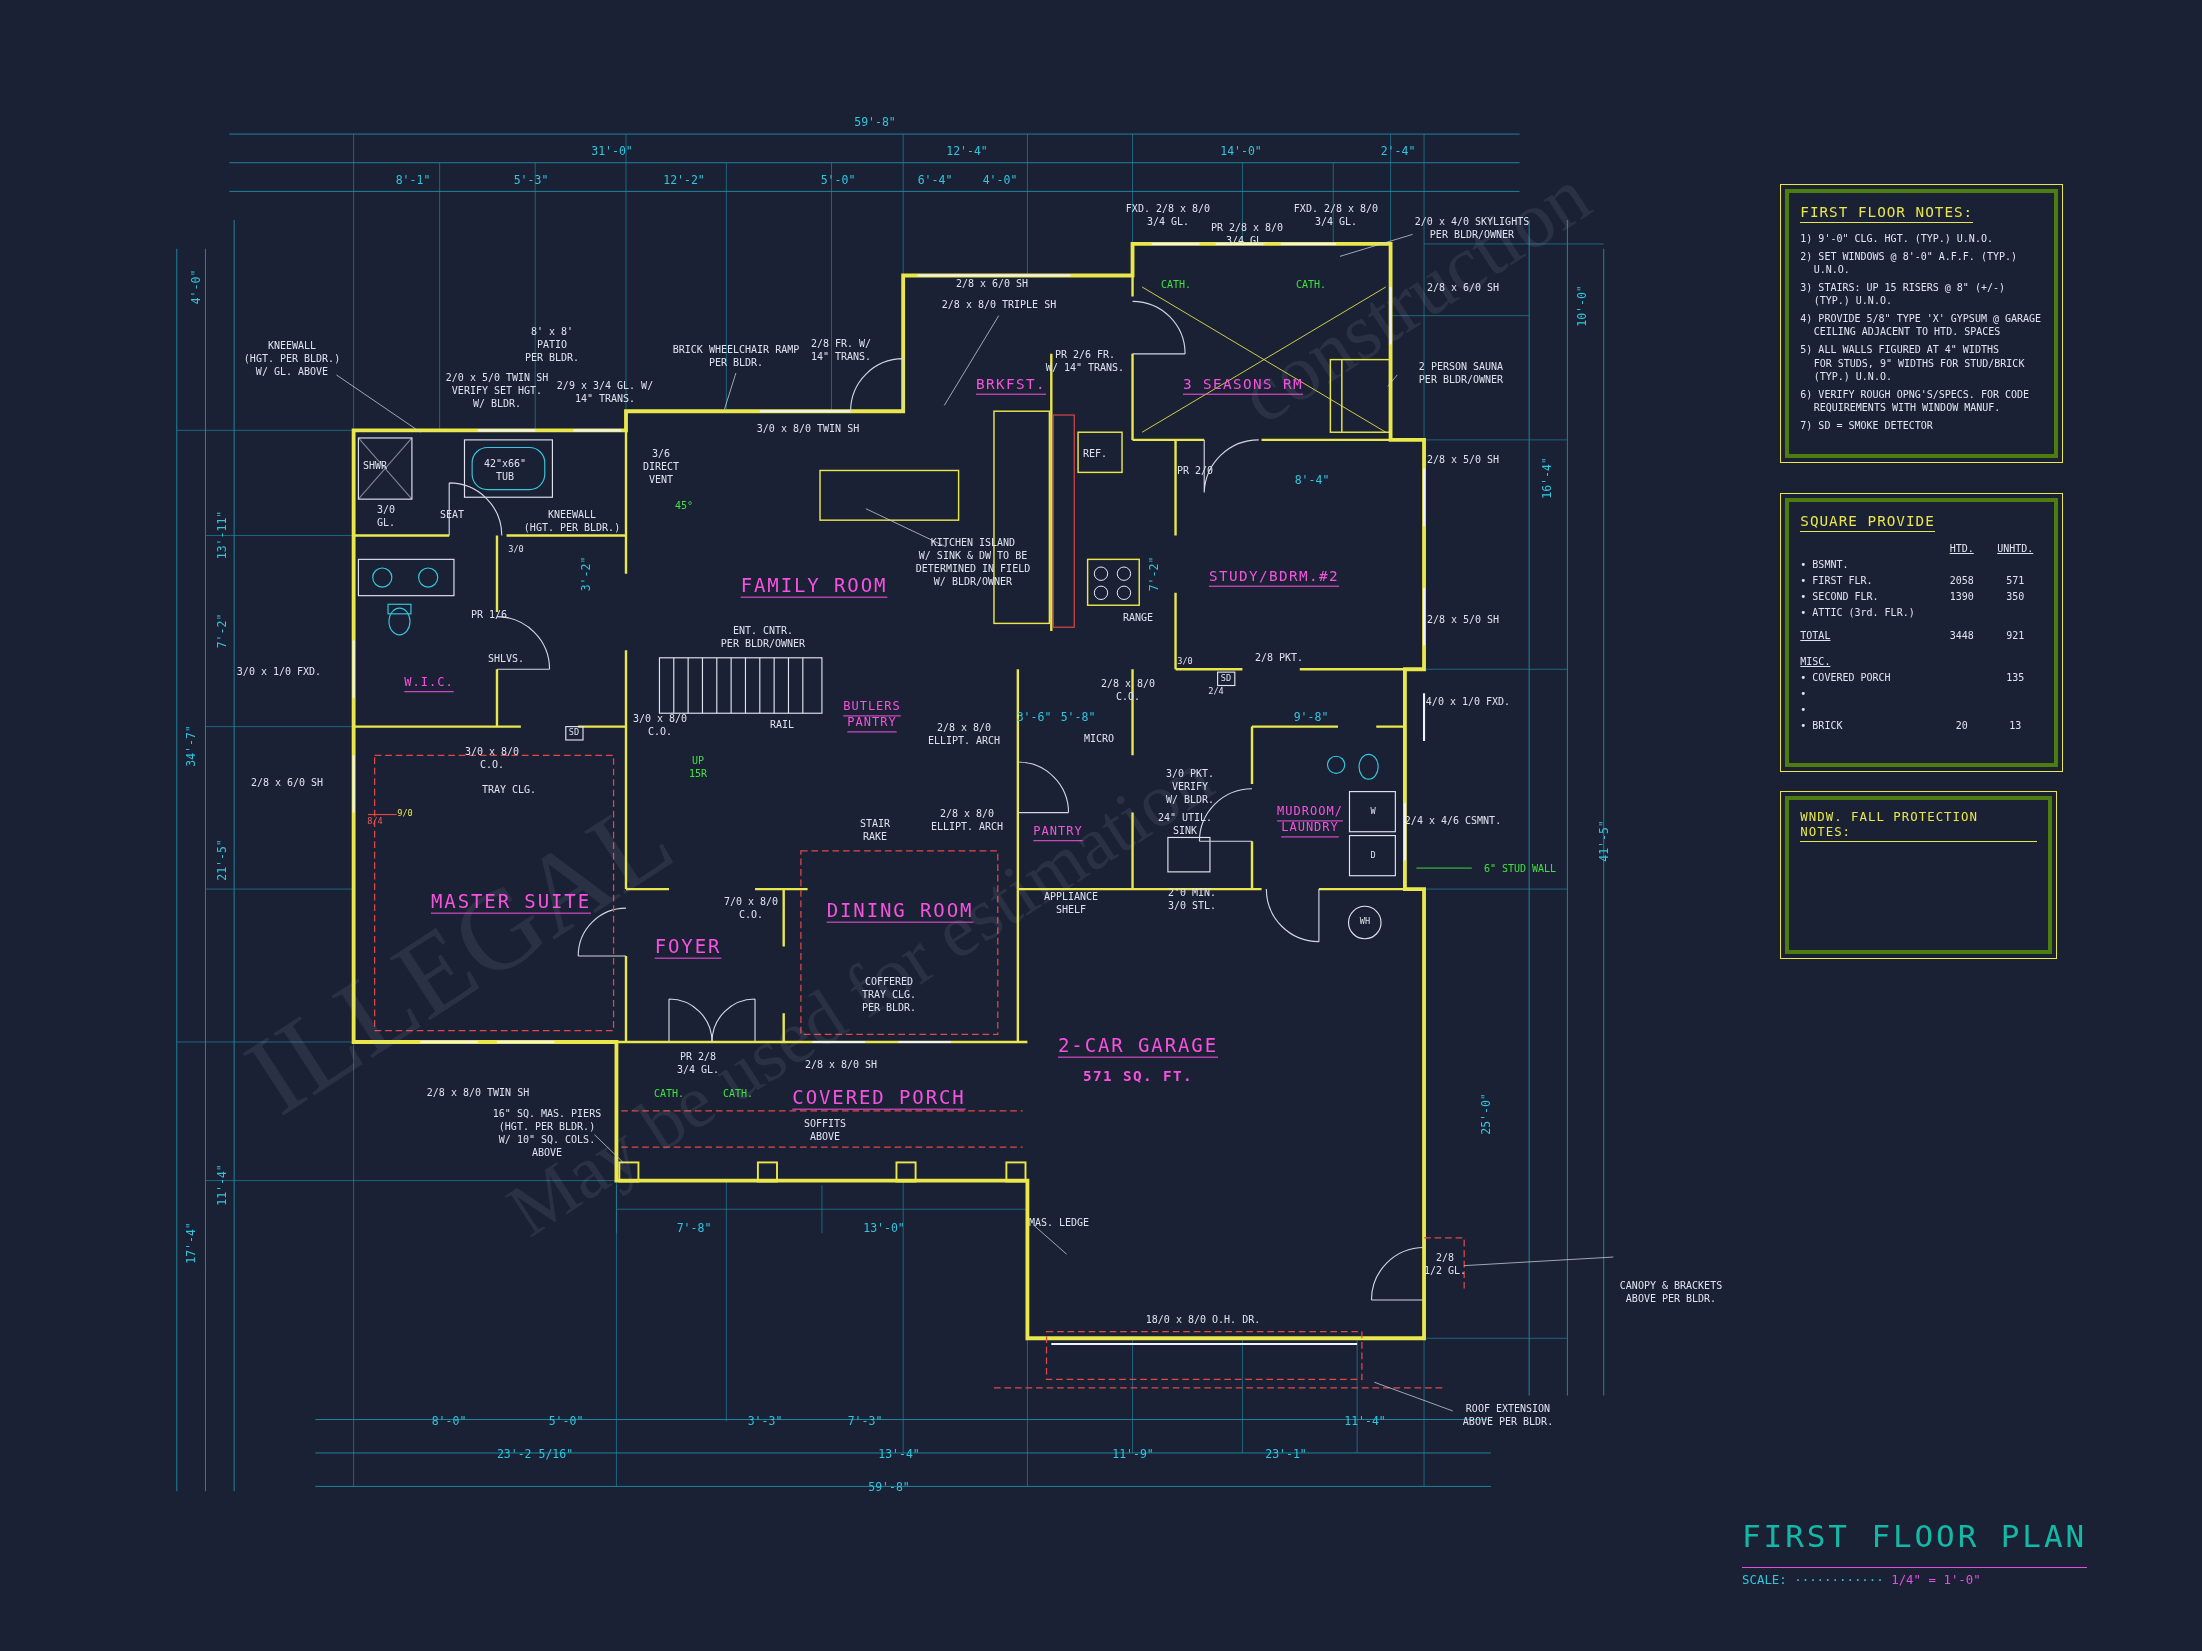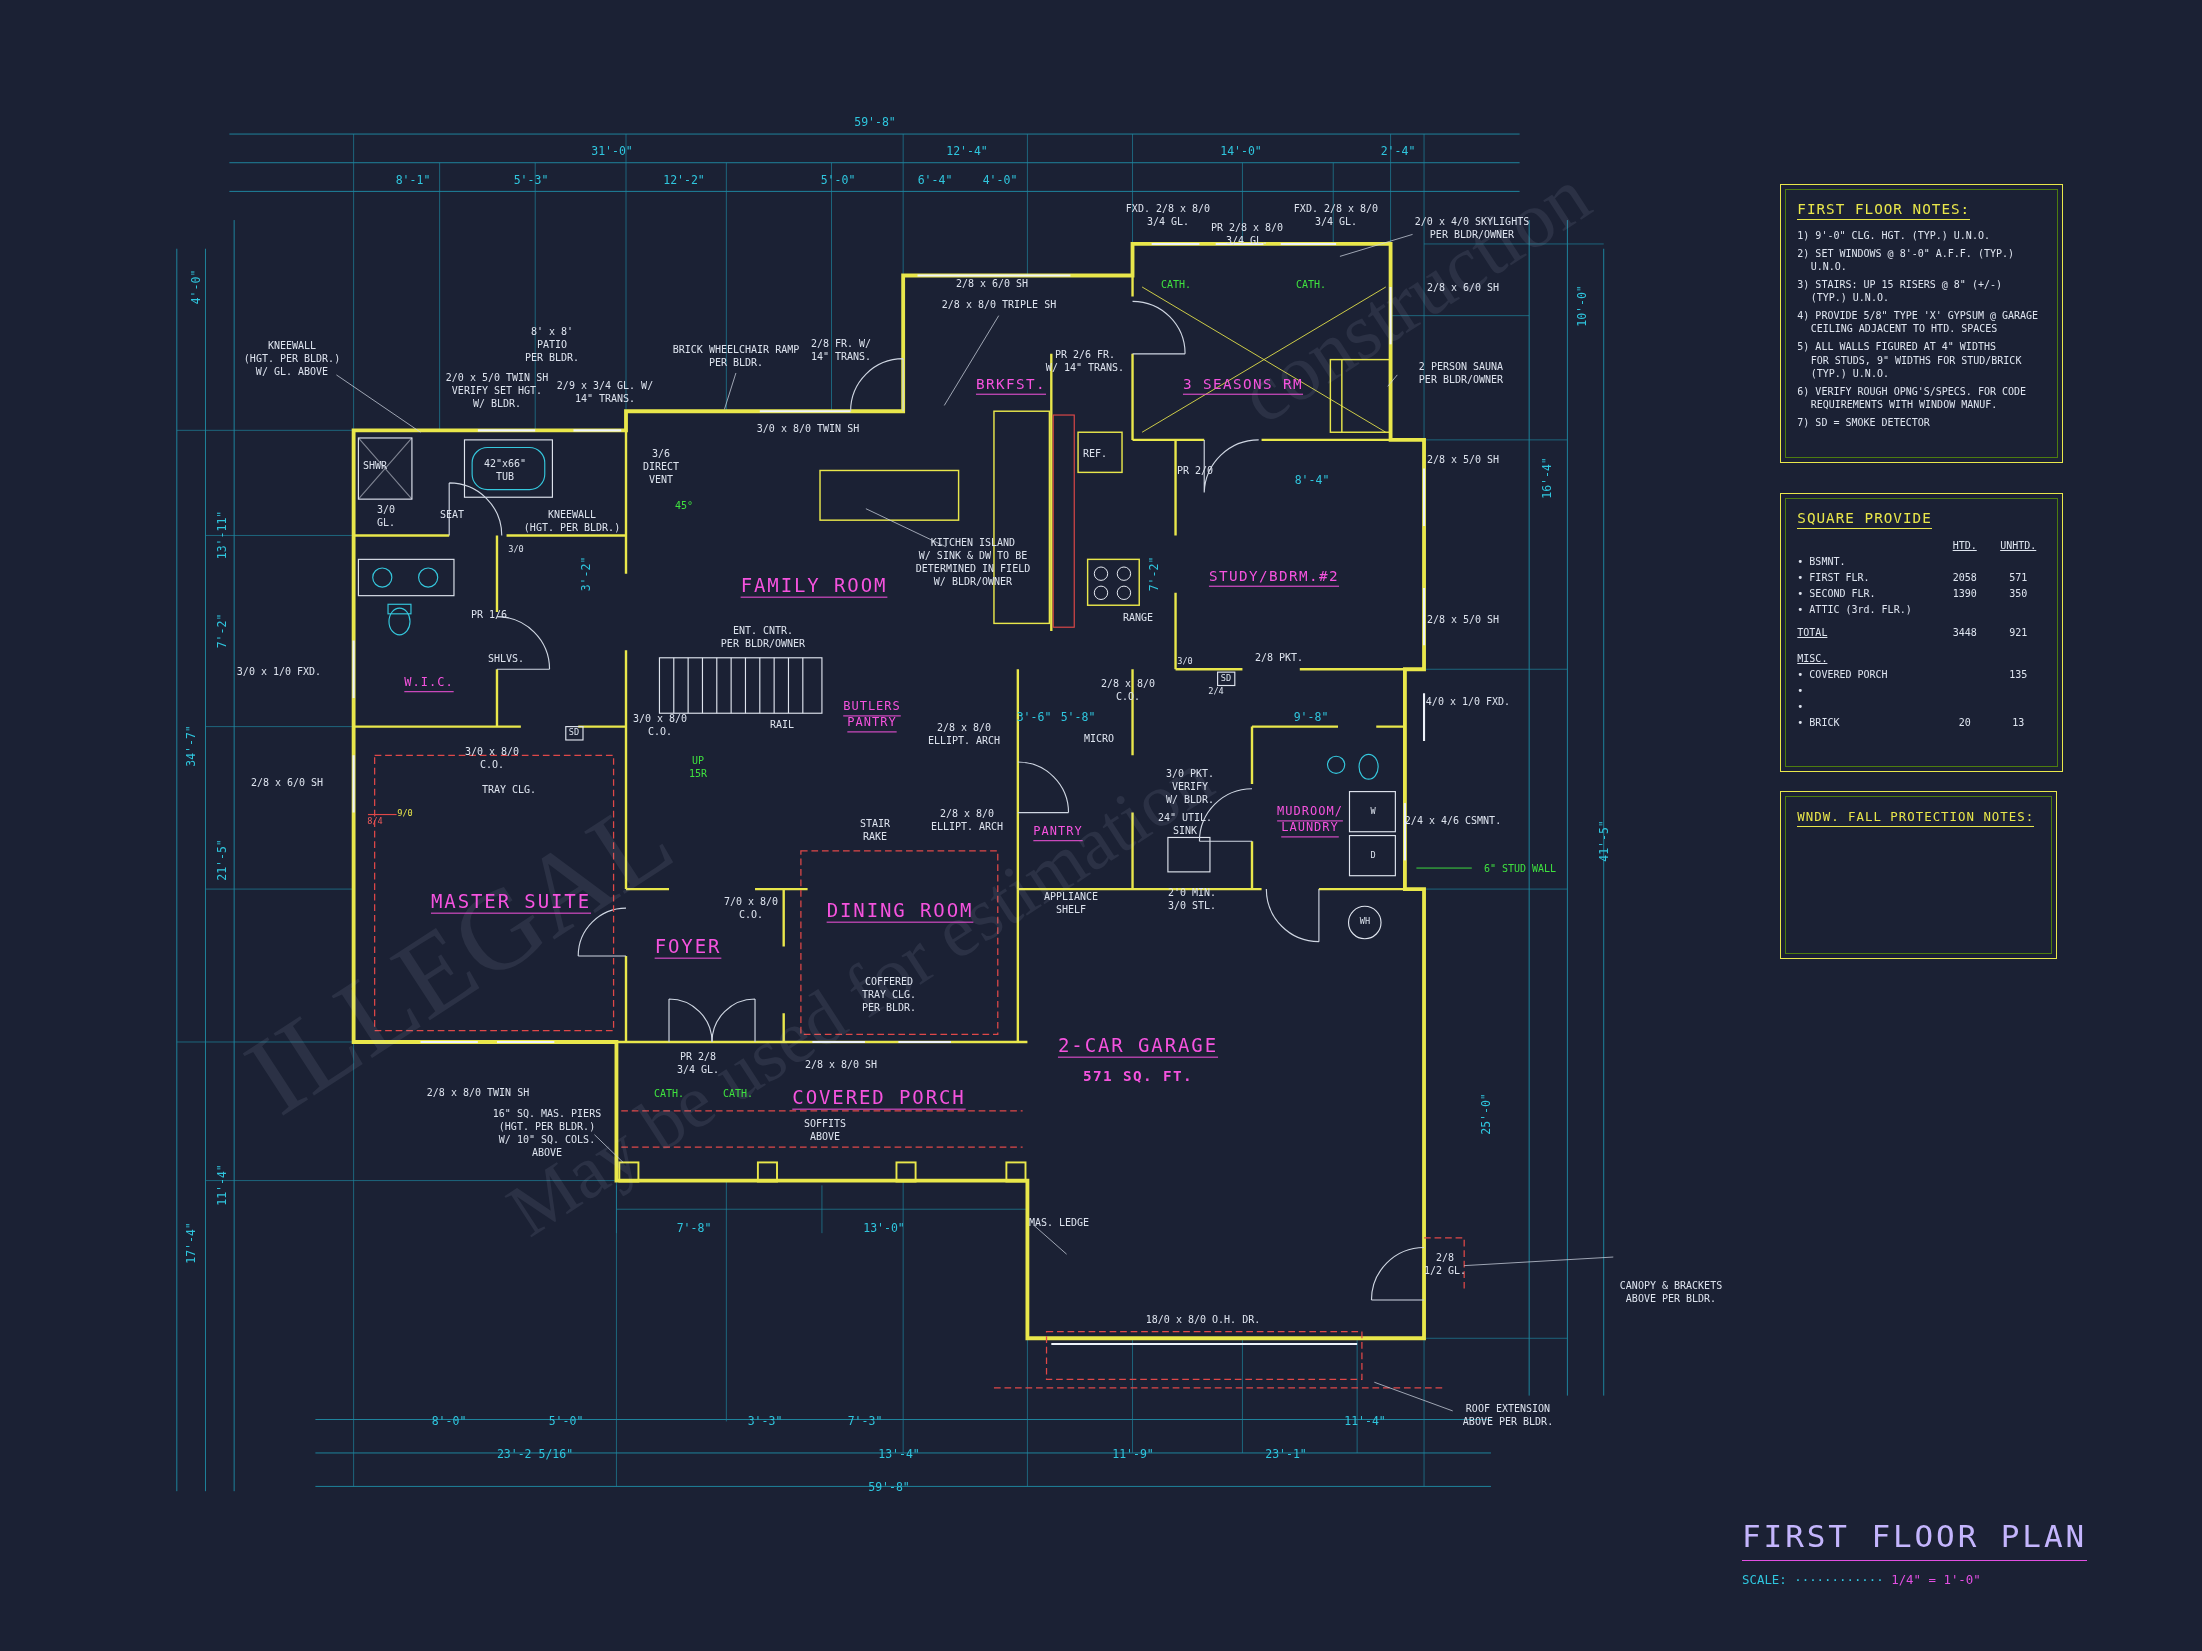--- a/index.html
+++ b/index.html
@@ -14,36 +14,36 @@
   .yel{color:#e9e74b;}
   .red{color:#ef5a5a;margin-top:8px;}
   .xs{font-size:8.6px;}
   .room{color:#f553de;font-size:19px;letter-spacing:1.9px;text-decoration:underline;text-underline-offset:4.8px;}
   .room.md{font-size:14.3px;letter-spacing:1.4px;}
   .room.sm{font-size:12px;letter-spacing:1px;}
   .nound{text-decoration:none;font-weight:bold;}
   .wm{position:absolute;transform:translate(-50%,-50%) rotate(-33deg);color:#c8d2ea;opacity:.09;
       font-family:"Liberation Serif",serif;white-space:nowrap;pointer-events:none;z-index:2;}
   .notebox{position:absolute;border:1.9px solid #e9e74b;padding:3.8px;box-sizing:border-box;z-index:4;}
-  .notebox .inner{border:1px solid #4d7c0f;padding:9.6px 11.5px;height:100%;box-sizing:border-box;}
+  .notebox .inner{border:4px solid #4d7c0f;padding:9.6px 11.5px;height:100%;box-sizing:border-box;}
   .nb-title{color:#e9e74b;font-size:14.3px;letter-spacing:1px;border-bottom:1px solid #e9e74b;
             display:inline-block;padding-bottom:1.9px;margin-bottom:8.6px;}
   .note-item{color:#dfe5f0;font-size:10px;line-height:1.32;white-space:pre-line;margin-bottom:4.8px;
              padding-left:13.4px;text-indent:-13.4px;text-align:left;}
   .nb-body{color:#dfe5f0;font-size:10px;line-height:1.45;white-space:pre-line;text-align:left;}
   .sq-row{display:flex;font-size:10px;color:#dfe5f0;line-height:1.6;text-align:left;}
   .sq-l{flex:1;}
   .sq-h{width:52px;text-align:center;}
   .sq-u{width:55px;text-align:center;}
   .sq-head span{text-decoration:underline;}
   .sq-total .sq-l{text-decoration:underline;}
   .sq-misc{margin-top:9.6px;}
   .sq-misc .sq-l{text-decoration:underline;}
-  .plan-title{position:absolute;left:1742px;top:1518px;color:#c4b5fd;font-size:31px;letter-spacing:2.9px;
-              border-bottom:1.9px solid #e24fe2;padding-bottom:6px;z-index:4;}
+  .plan-title{position:absolute;left:1742px;top:1518px;color:#14b8a6;font-size:31px;letter-spacing:2.9px;
+              border-bottom:1.9px solid #e24fe2;padding-bottom:13px;z-index:4;}
   .scale-line{position:absolute;left:1742px;top:1572px;font-size:12.4px;z-index:4;}
   .sc-cyan{color:#2fc6de;}
   .sc-mag{color:#e24fe2;}
 </style>
 </head>
 <body>
 
 <div id="canvas">
 
   <svg width="2202" height="1652" viewBox="0 0 2304 1728">

